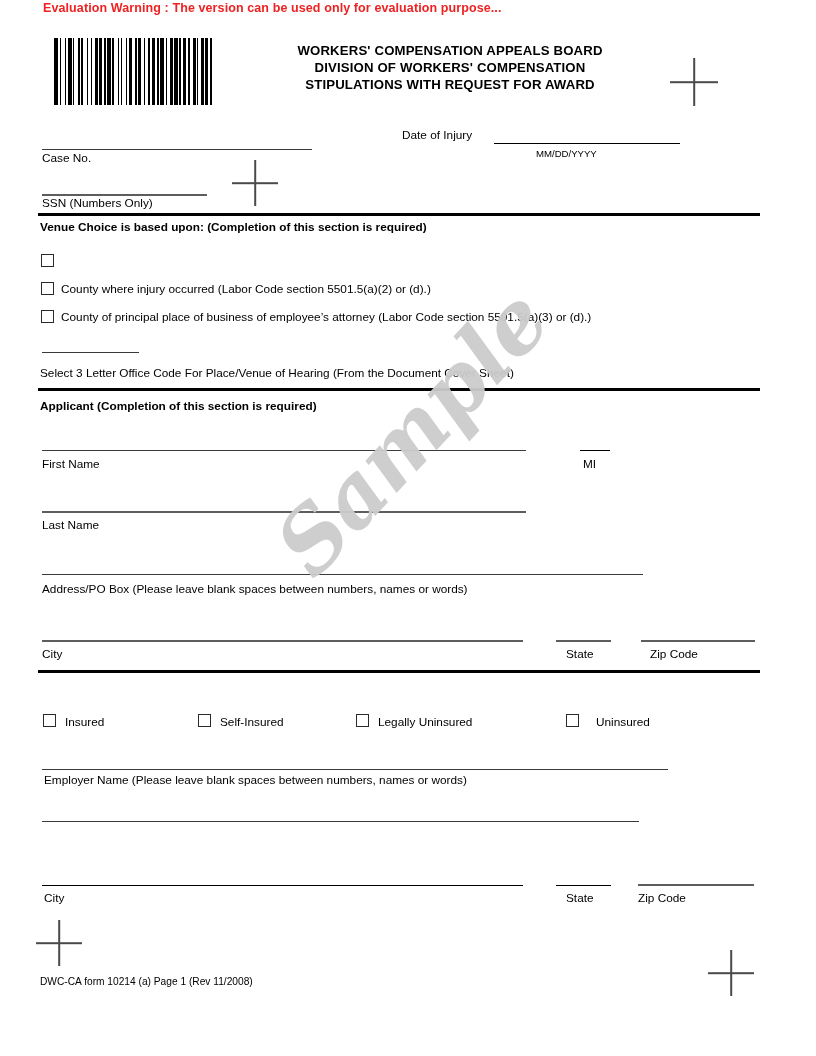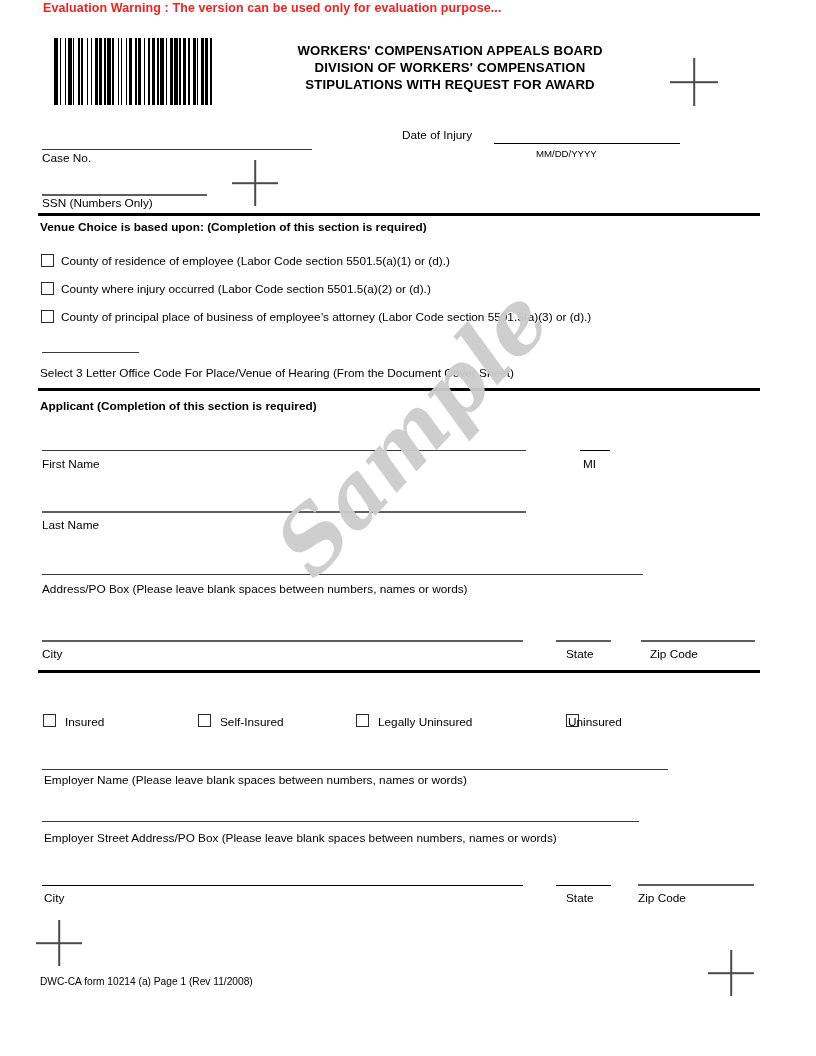--- a/index.html
+++ b/index.html
@@ -281,21 +281,20 @@
 
   <div class="t" style="left:42px; top:182px; width:160px; height:14px;"></div>
   <div class="rule gray" style="left:42px; top:194px; width:165px; height:1.5px;"></div>
   <div class="t" style="left:42px; top:196px;">SSN (Numbers Only)</div>
 
   <div class="rule thick" style="left:38px; top:213px; width:722px;"></div>
 
   <div class="t bold" style="left:40px; top:220px;">Venue Choice is based upon: (Completion of this section is required)</div>
 
   <div class="cbox" style="left:41px; top:254px;"></div>
-  <div class="t" style="left:61px; top:254px;">County of residence of employee (Labor Code section 5501.5(a)(1) or (d).)</div>
 
   <div class="cbox" style="left:41px; top:282px;"></div>
   <div class="t" style="left:61px; top:282px;">County where injury occurred (Labor Code section 5501.5(a)(2) or (d).)</div>
 
   <div class="cbox" style="left:41px; top:310px;"></div>
   <div class="t" style="left:61px; top:310px;">County of principal place of business of employee’s attorney (Labor Code section 5501.5(a)(3) or (d).)</div>
 
   <div class="t" style="left:42px; top:340px; width:92px; height:14px;"></div>
   <div class="rule mid" style="left:42px; top:352px; width:97px;"></div>
   <div class="t" style="left:40px; top:366px;">Select 3 Letter Office Code For Place/Venue of Hearing (From the Document Cover Sheet)</div>
@@ -338,29 +337,28 @@
   <div class="cbox" style="left:43px; top:714px;"></div>
   <div class="t" style="left:65px; top:715px;">Insured</div>
 
   <div class="cbox" style="left:198px; top:714px;"></div>
   <div class="t" style="left:220px; top:715px;">Self-Insured</div>
 
   <div class="cbox" style="left:356px; top:714px;"></div>
   <div class="t" style="left:378px; top:715px;">Legally Uninsured</div>
 
   <div class="cbox" style="left:566px; top:714px;"></div>
-  <div class="t" style="left:568px; top:715px;text-align:right;">Uninsured</div>
+  <div class="t" style="left:596px; top:715px;text-align:right;">Uninsured</div>
 
   <div class="t" style="left:42px; top:756px; width:620px; height:14px;"></div>
   <div class="rule mid" style="left:42px; top:769px; width:626px;"></div>
   <div class="t" style="left:44px; top:773px;">Employer Name (Please leave blank spaces between numbers, names or words)</div>
 
   <div class="t" style="left:42px; top:806px; width:592px; height:14px;"></div>
   <div class="rule mid" style="left:42px; top:821px; width:597px;"></div>
-  <div class="t" style="left:44px; top:831px;">Employer Street Address/PO Box (Please leave blank spaces between numbers, names or words)</div>
 
   <div class="t" style="left:42px; top:870px; width:476px; height:14px;"></div>
   <div class="rule" style="left:42px; top:885px; width:481px;"></div>
   <div class="t" style="left:44px; top:891px;">City</div>
 
   <div class="t" style="left:556px; top:870px; width:52px; height:14px;"></div>
   <div class="rule" style="left:556px; top:885px; width:55px;"></div>
   <div class="t" style="left:566px; top:891px;">State</div>
 
   <div class="t" style="left:638px; top:870px; width:112px; height:14px;"></div>

